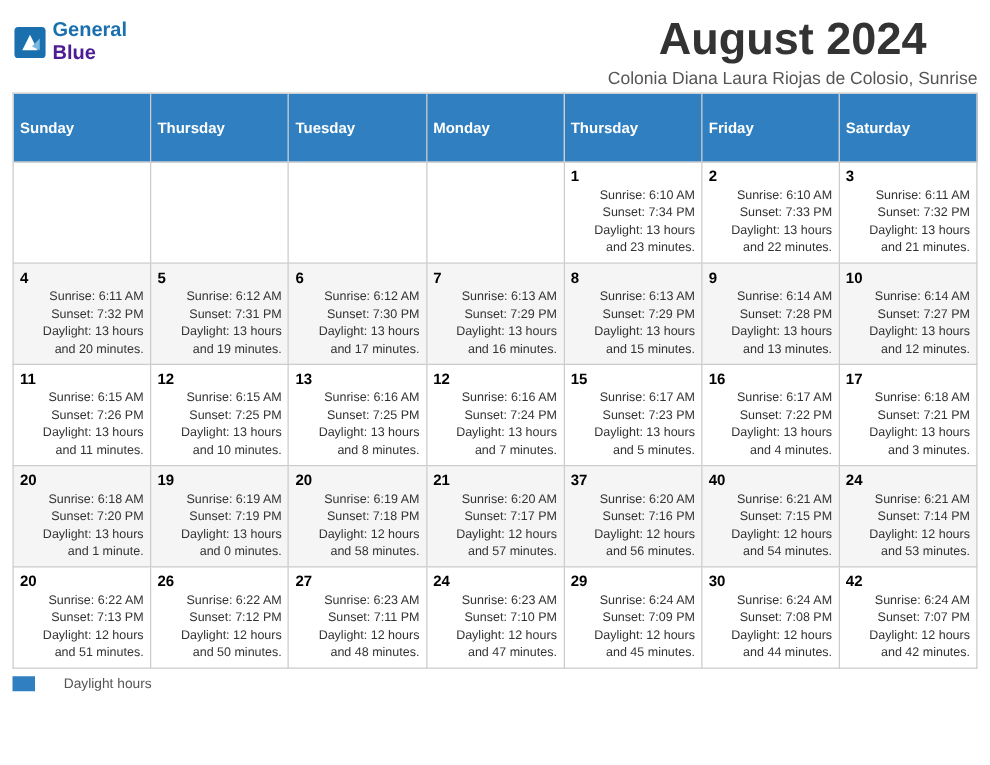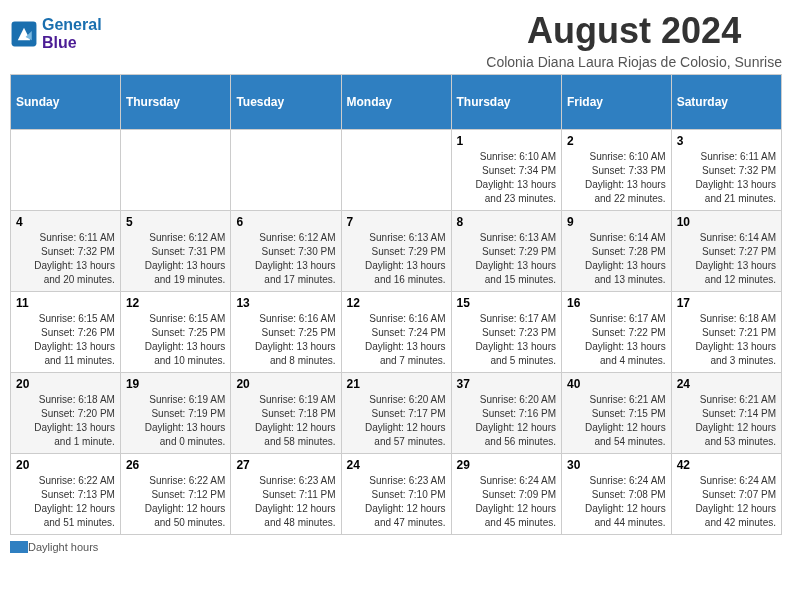--- a/index.html
+++ b/index.html
@@ -87,21 +87,21 @@
     }
     .empty-cell {
       background: #fff !important;
     }
     .footer-note {
       margin-top: 6px;
       font-size: 11px;
       color: #555;
       display: flex;
       align-items: center;
-      gap: 0;
+      gap: 23px;
     }
     .footer-swatch {
       width: 18px;
       height: 12px;
       background: #2f7fc1;
       display: inline-block;
     }
   </style>
 </head>
 <body>

